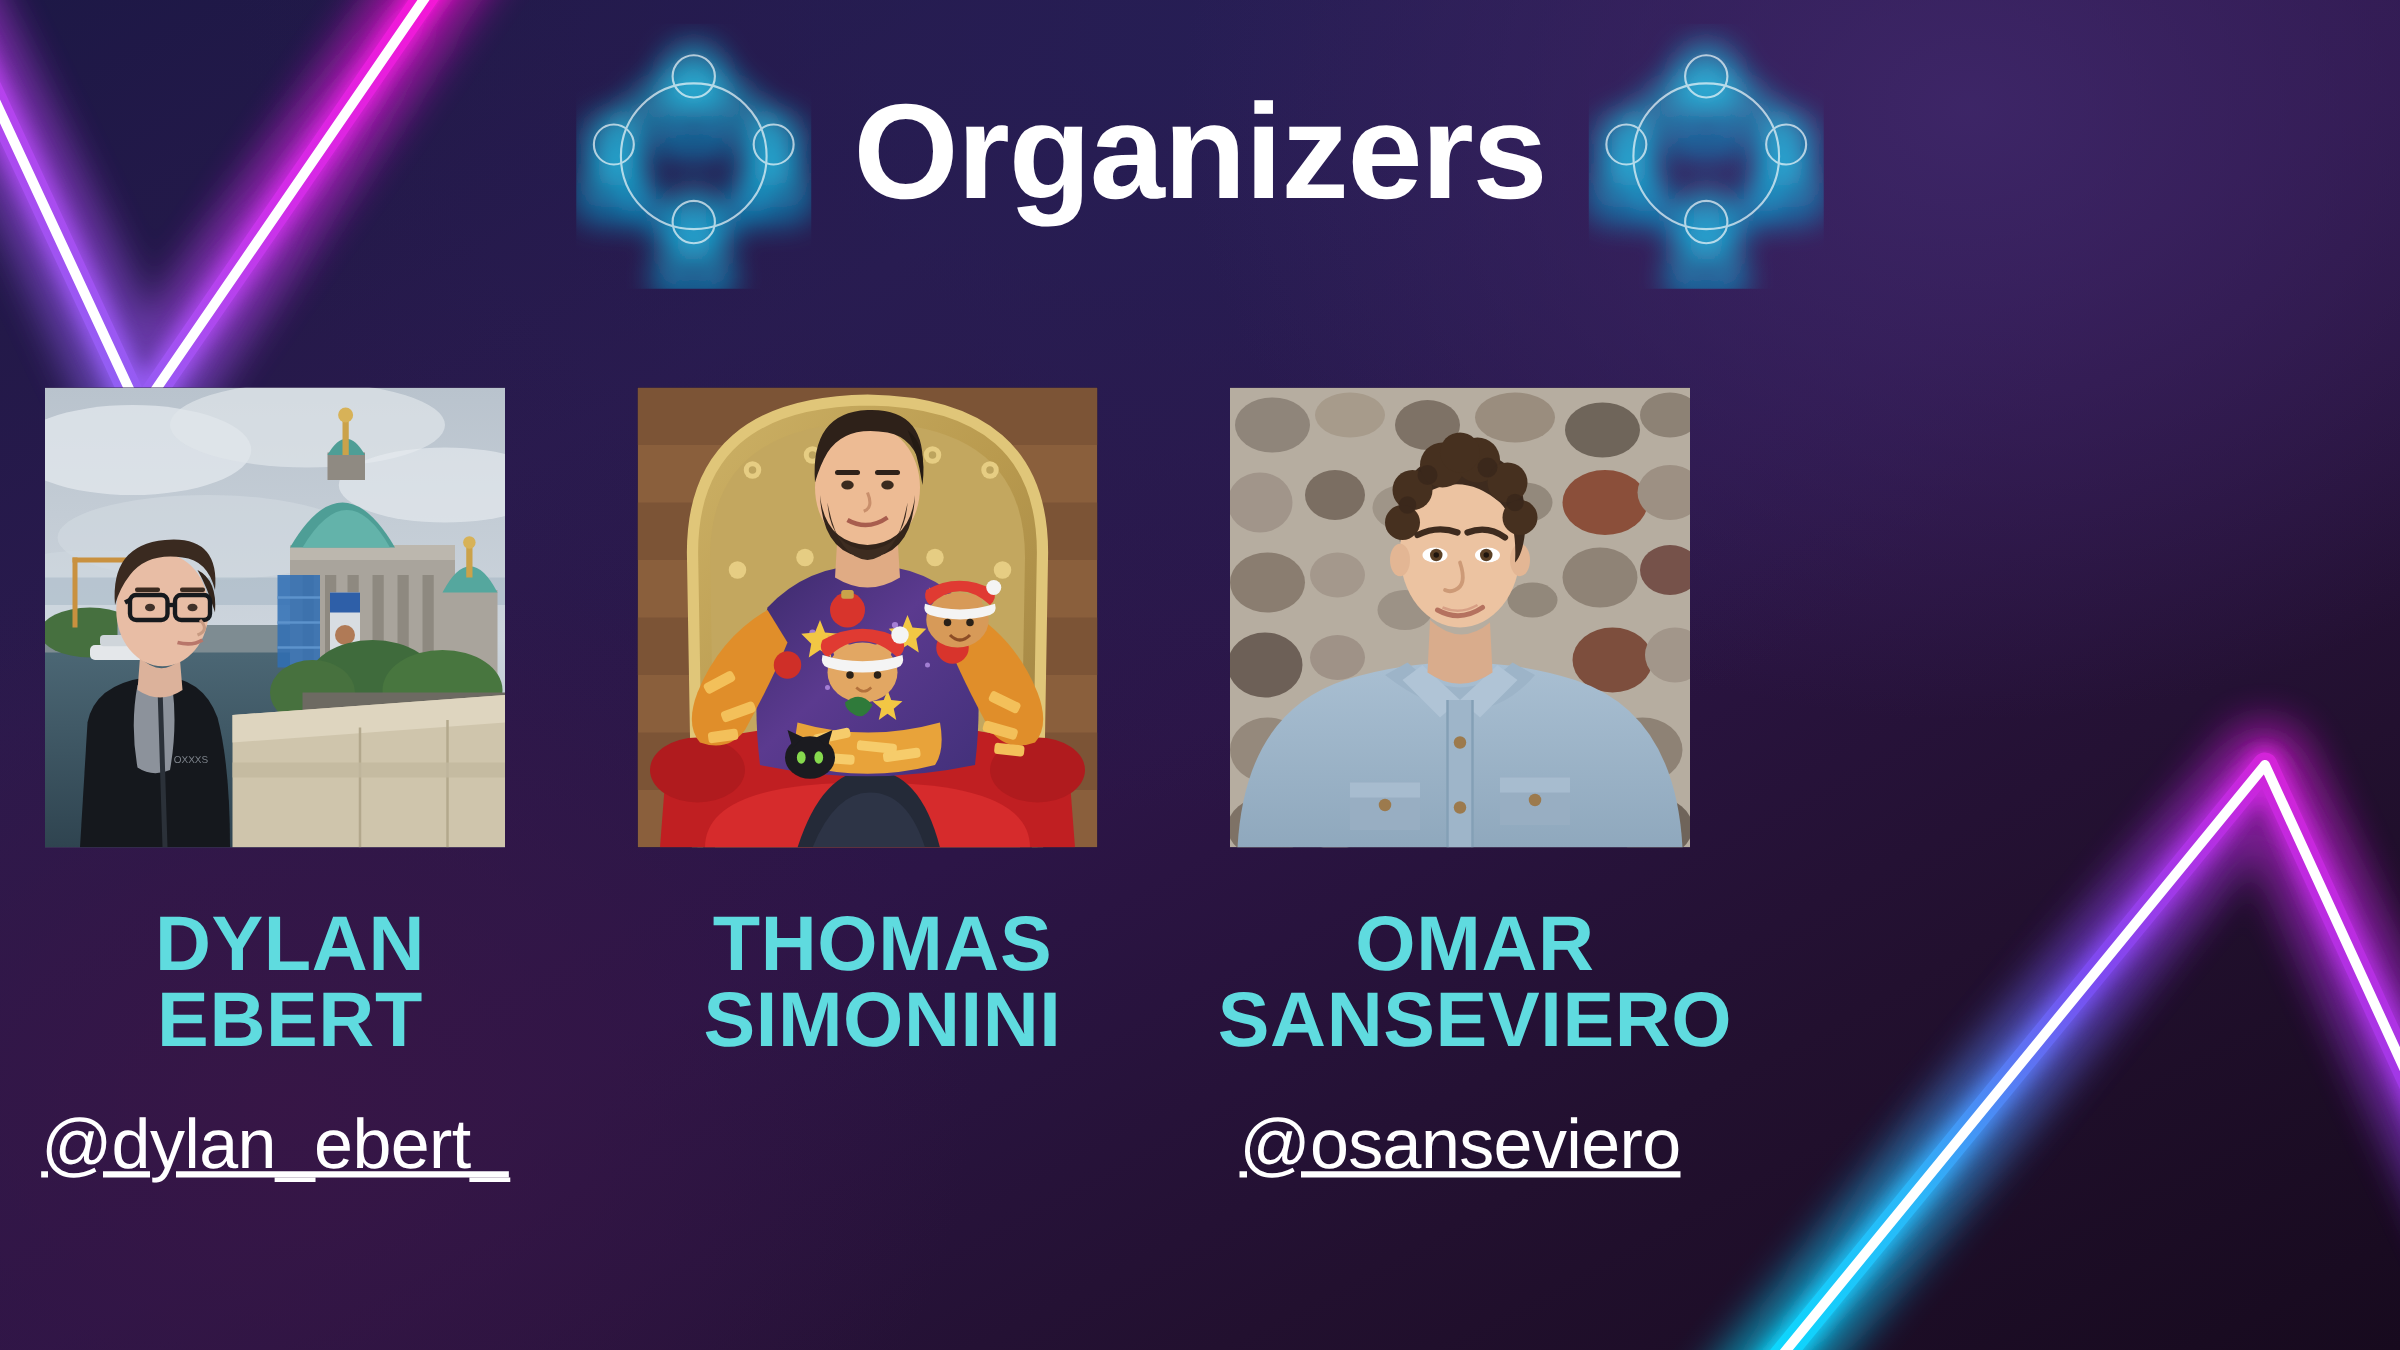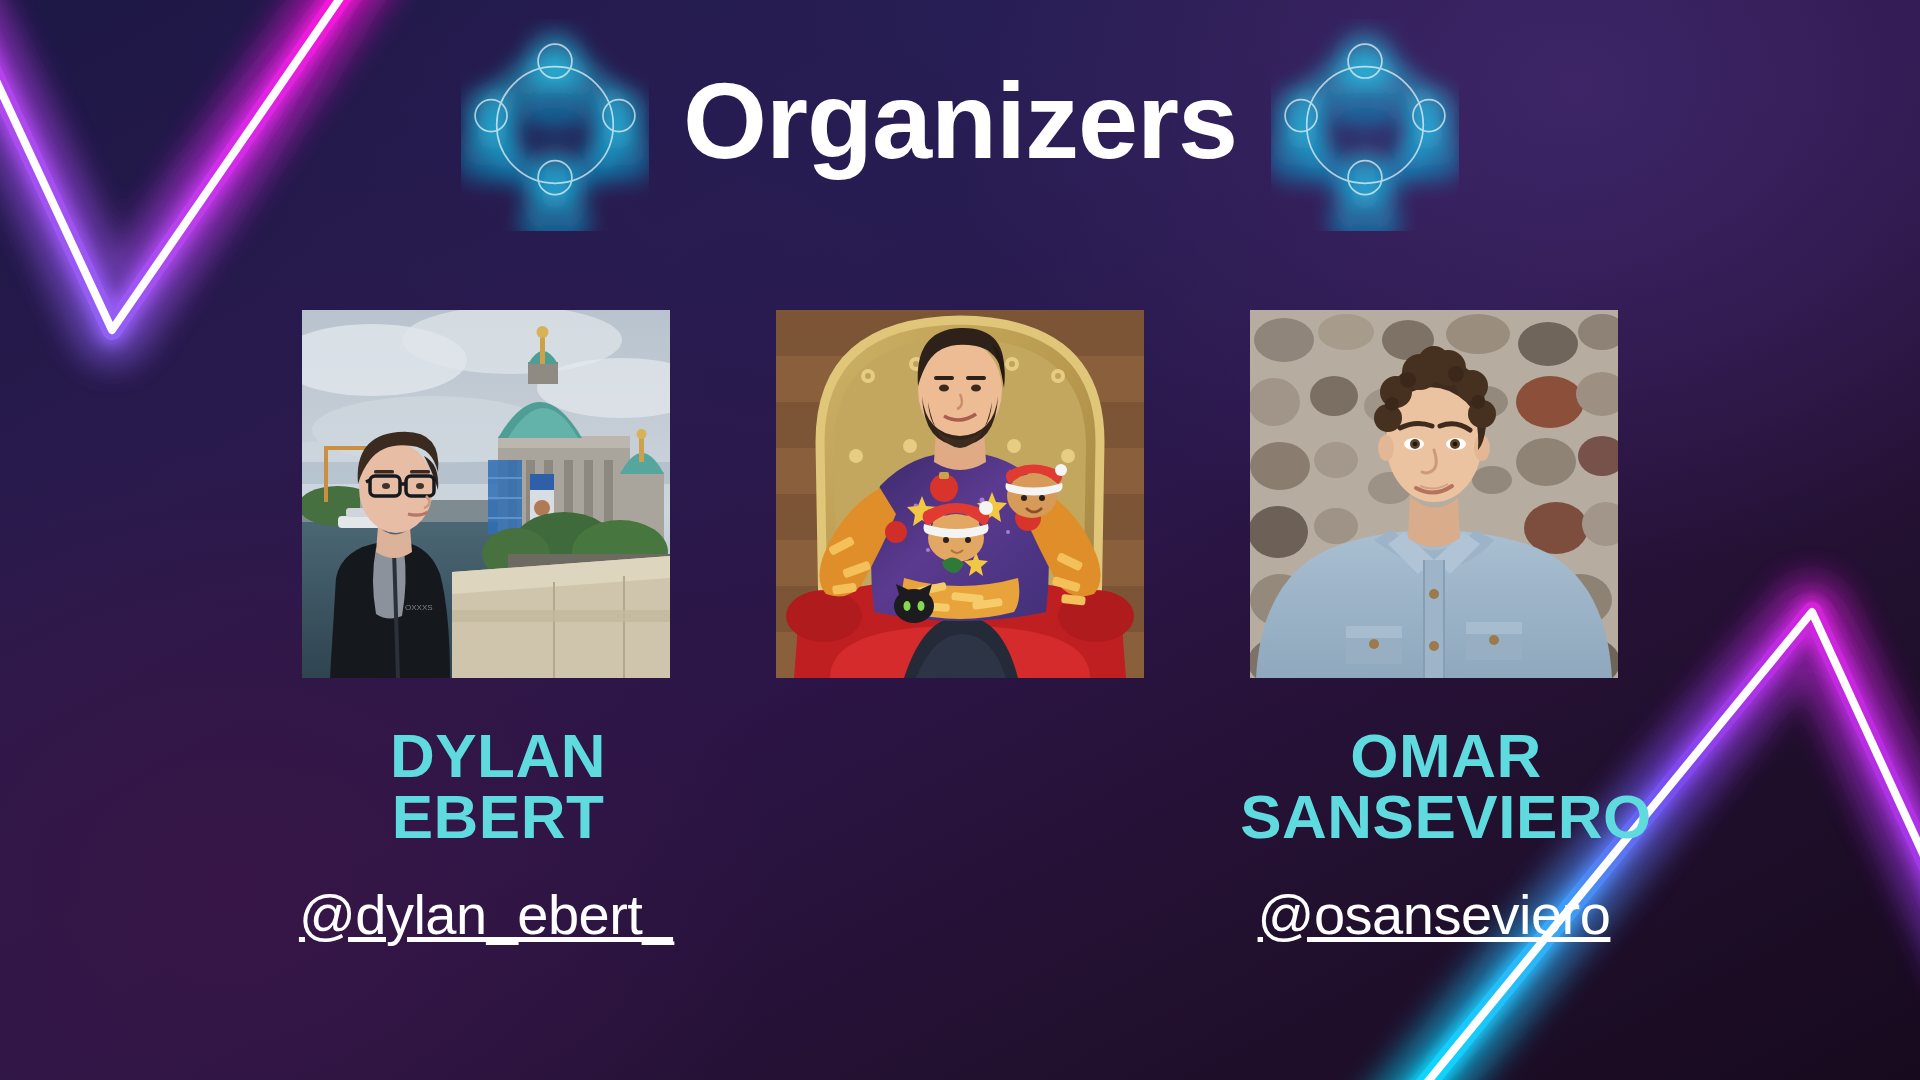--- a/index.html
+++ b/index.html
@@ -58,21 +58,21 @@
     padding-bottom: 8px;
   }
 
   
   .organizers {
     position: absolute;
     top: 310px;
     left: 0;
     width: 1920px;
     display: flex;
-    justify-content: center;
+    justify-content: flex-start;
     align-items: flex-start;
     gap: 34px;
   }
 
   .person {
     width: 440px;
     display: flex;
     flex-direction: column;
     align-items: center;
   }
@@ -509,20 +509,22 @@
 
             <path d="M146 86 q2 48 38 50 q36 -2 38 -50 q-4 38 -38 40 q-34 -2 -38 -40 z" fill="#33241a"></path>
             <path d="M152 92 q8 44 32 46 q24 -2 32 -46 q-2 36 -32 38 q-30 -2 -32 -38 z" fill="#3d2c20"></path>
 
             <path d="M168 106 q16 9 32 -2" stroke="#a85d4e" stroke-width="3.5" fill="none"></path>
 
             <path d="M166 252 q12 -10 22 2 q-6 12 -14 8 q-8 -4 -8 -10 z" fill="#2f7a3a"></path>
           </g>
         </svg>
       </div>
+      <div class="person-name">THOMAS
+SIMONINI</div>
     </div>
 
     <div class="person">
       <div class="photo-frame">
         <svg width="368" height="368" viewBox="0 0 368 368">
           <defs>
             <linearGradient id="denim3" x1="0" y1="0" x2="0" y2="1">
               <stop offset="0%" stop-color="#a9bfd2"></stop>
               <stop offset="100%" stop-color="#8fa8bd"></stop>
             </linearGradient>

